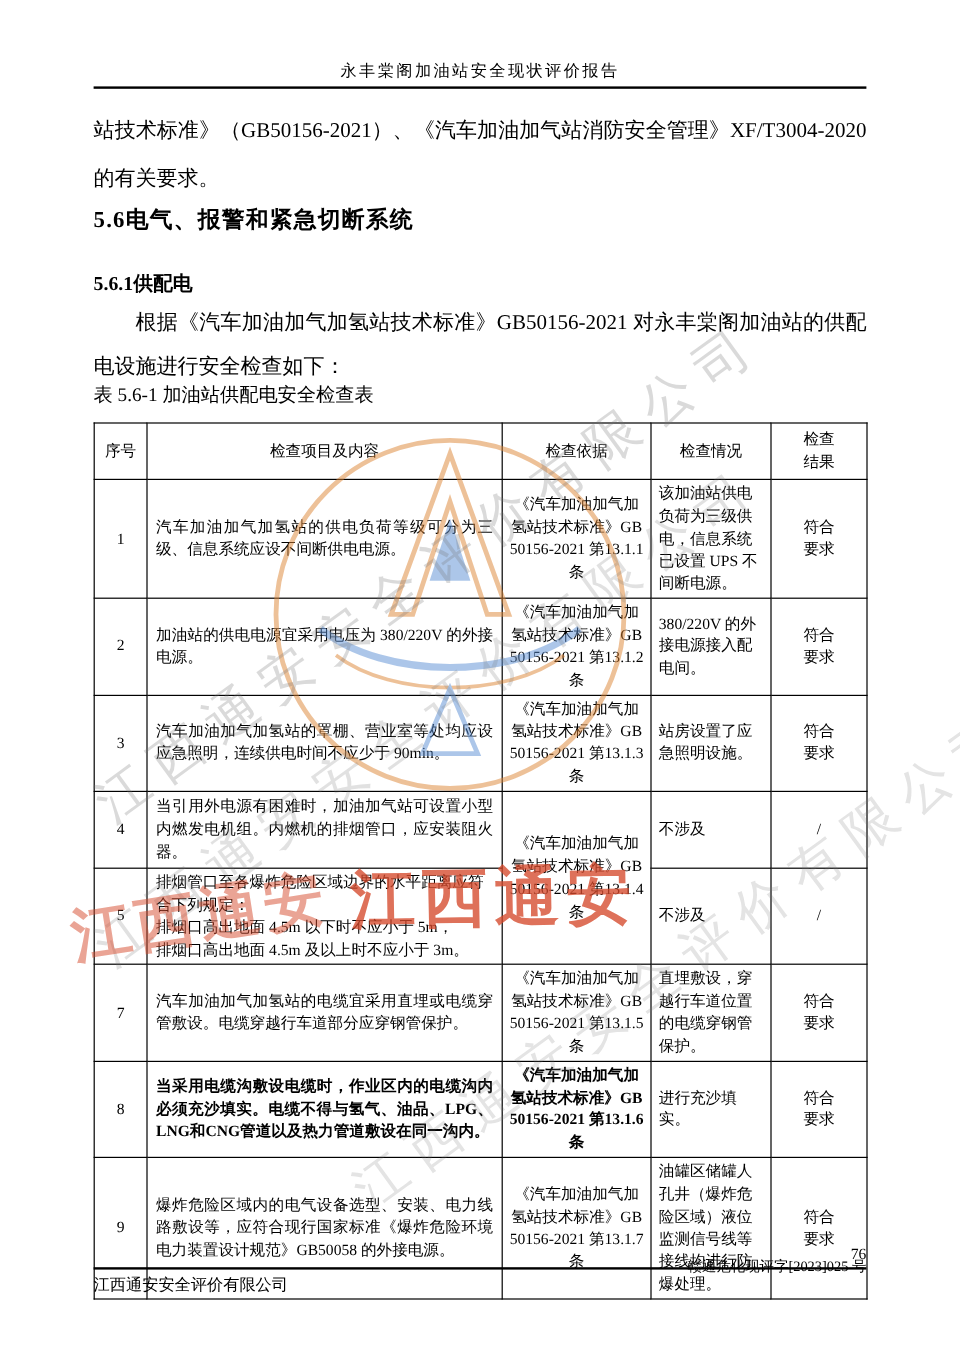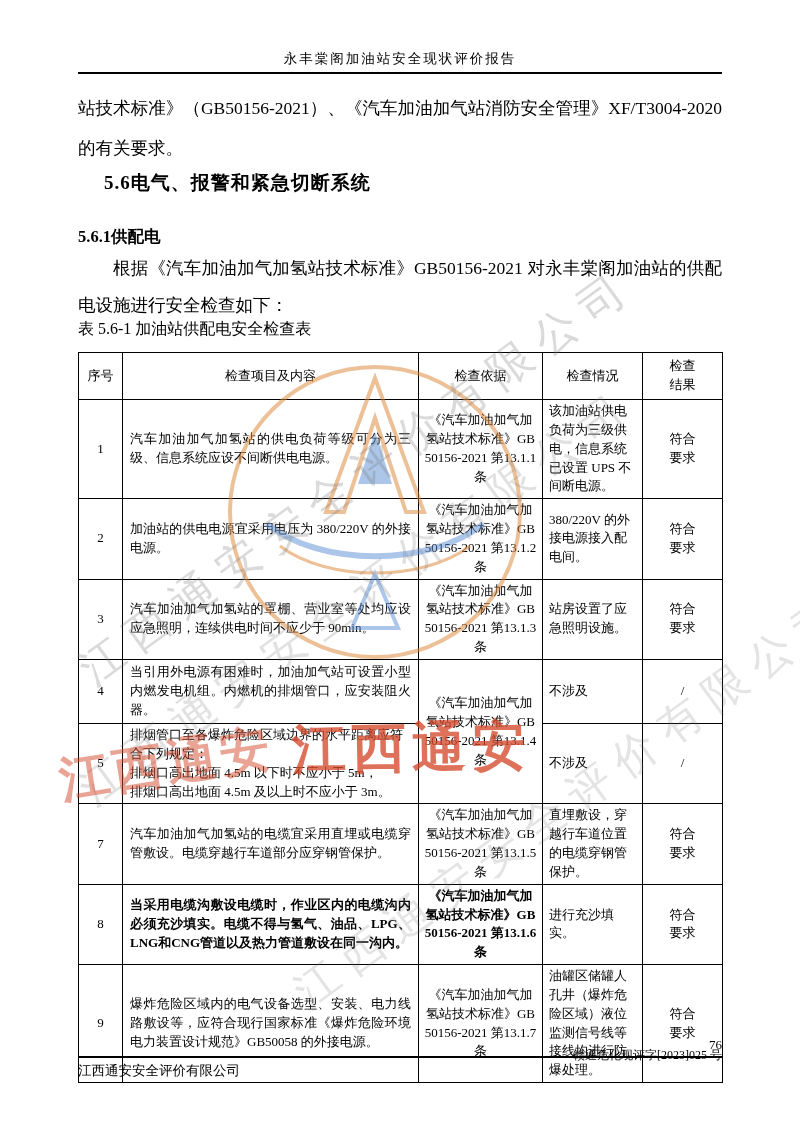--- a/index.html
+++ b/index.html
@@ -8,21 +8,21 @@
 
   
   .running-header{position:absolute;top:50px;left:78px;width:644px;text-align:center;
                   font-size:13.5px;letter-spacing:2px;}
   .head-rule{position:absolute;top:72px;left:78px;width:644px;border-top:2px solid #000;}
 
   
   .carryover{position:absolute;top:88px;left:78px;width:644px;font-size:17.5px;
              line-height:40px;text-align:justify;}
   .section-heading{position:absolute;top:170px;left:78px;width:644px;font-size:19px;
-                   font-weight:700;letter-spacing:1px;margin-left:26px;}
+                   font-weight:700;letter-spacing:1px;}
   .subsection-heading{position:absolute;top:214px;left:78px;width:644px;font-size:16.5px;
                       font-weight:700;margin-top:12px;}
   .intro{position:absolute;top:250px;left:78px;width:644px;font-size:17.5px;
          line-height:37px;text-align:justify;text-indent:2em;}
   .table-caption{position:absolute;top:319px;left:78px;width:644px;
                  font-size:16px;}
 
   
   .check-table{position:absolute;left:78px;top:352px;width:644px;border-collapse:collapse;
                table-layout:fixed;font-size:13px;z-index:2;border:1.5px solid #000;}

